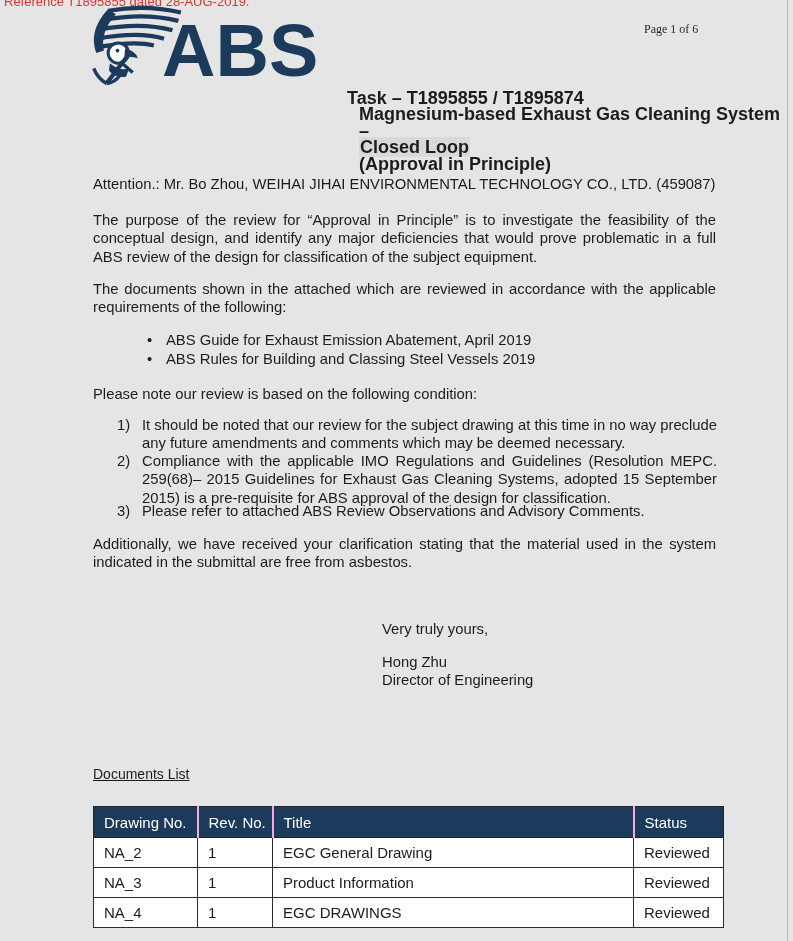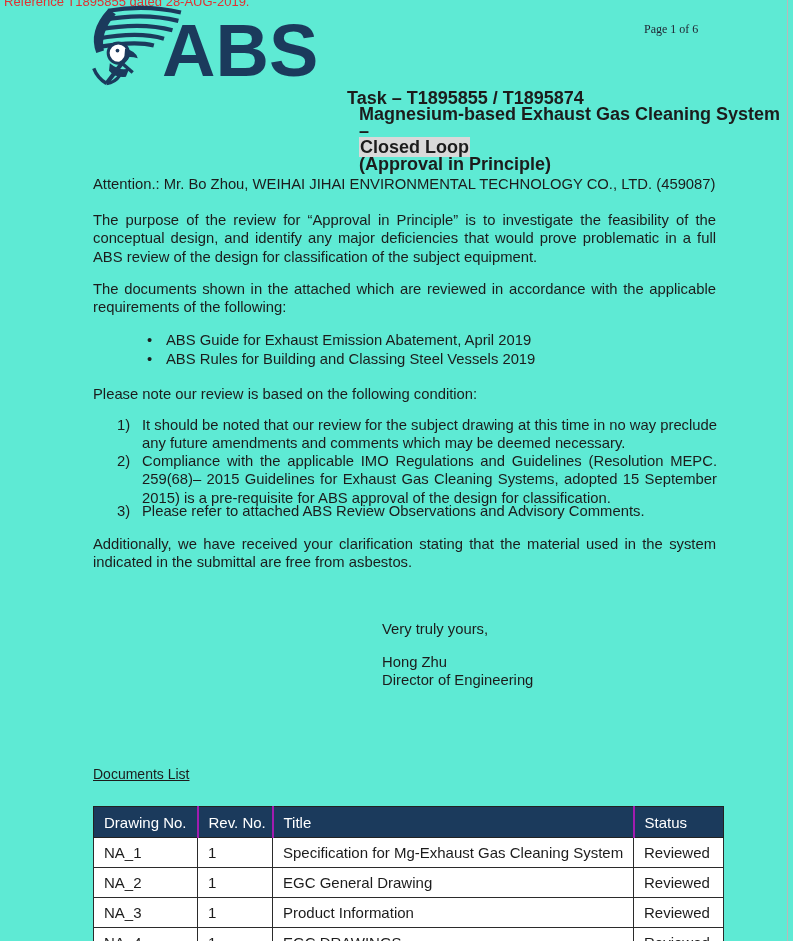--- a/index.html
+++ b/index.html
@@ -1,19 +1,19 @@
 <!DOCTYPE html>
 <html><head>
 <meta charset="utf-8">
 <style>
   html,body{margin:0;padding:0;background:#fff;}
   .page{
     position:relative;
     width:793px;height:941px;
-    background:#5eead4;
+    background:#e5e5e5;
     overflow:hidden;
     font-family:"Liberation Sans", sans-serif;
     color:#222222;
   }
   .page-edge{
     position:absolute;top:0;bottom:0;left:787px;width:1px;
     background:#b9b9b9;
   }
   .ref-note{
     position:absolute;top:-6px;left:4px;
@@ -62,21 +62,21 @@
     position:absolute;left:93px;top:766px;
     font-size:14px;text-decoration:underline;color:#1c1c1c;
   }
   table.docs{
     position:absolute;left:93px;top:806px;
     border-collapse:collapse;table-layout:fixed;width:630px;
     font-size:15px;color:#1c1c1c;
   }
   table.docs th{
     background:#1b3a5c;color:#ffffff;font-weight:400;text-align:left;
-    height:30px;padding:0 0 0 10px;border-left:2px solid #a21caf;
+    height:30px;padding:0 0 0 10px;border-left:2px solid #f9a8d4;
     border-bottom:1px solid #222;
   }
   table.docs th:first-child{border-left:none;}
   table.docs td{
     border:1px solid #2b2b2b;height:29px;padding:0 0 0 10px;background:#fff;
   }
   table.docs{border:1px solid #222;}
 </style>
 </head>
 <body>
@@ -172,26 +172,20 @@
     <thead>
       <tr>
         <th>Drawing No.</th>
         <th>Rev. No.</th>
         <th>Title</th>
         <th>Status</th>
       </tr>
     </thead>
     <tbody>
       <tr>
-        <td>NA_1</td>
-        <td>1</td>
-        <td>Specification for Mg-Exhaust Gas Cleaning System</td>
-        <td>Reviewed</td>
-      </tr>
-      <tr>
         <td>NA_2</td>
         <td>1</td>
         <td>EGC General Drawing</td>
         <td>Reviewed</td>
       </tr>
       <tr>
         <td>NA_3</td>
         <td>1</td>
         <td>Product Information</td>
         <td>Reviewed</td>

